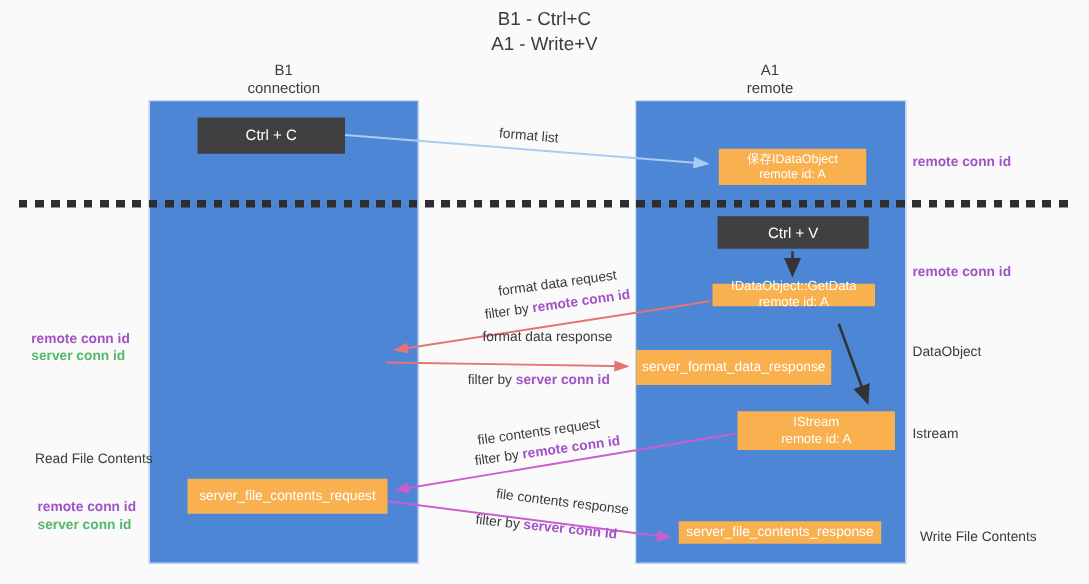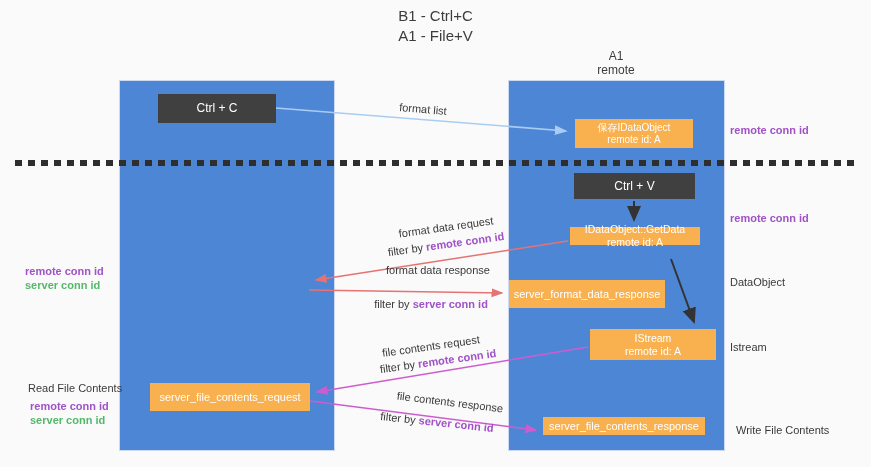--- a/index.html
+++ b/index.html
@@ -52,35 +52,39 @@
   .side-label{position:absolute;white-space:nowrap;font-size:11px;line-height:14px;color:#3a3a3a;}
   .id-purple{color:#a052c7;font-weight:bold;}
   .id-green{color:#53b86a;font-weight:bold;}
 
   .sl-right-conn1{left:730px;top:123px;}
   .sl-right-conn2{left:730px;top:211px;}
   .sl-dataobject{left:730px;top:235px;margin-top:40px;}
   .sl-istream{left:730px;top:340px;}
   .sl-write{left:736px;top:423px;}
   .sl-left-group1{left:25px;top:264px;}
-  .sl-left-read{left:28px;top:381px;}
+  .sl-left-read{left:28px;top:360px;}
   .sl-left-group2{left:30px;top:399px;}
 
   svg.arrows{position:absolute;left:0;top:0;pointer-events:none;}
 </style>
 </head>
 <body>
 
 <div class="stage">
 
   <div class="title">
     <div>B1 - Ctrl+C</div>
-    <div>A1 - File+V</div>
+    <div>A1 - Write+V</div>
   </div>
 
+  <div class="col-header left">
+    <div>B1</div>
+    <div>connection</div>
+  </div>
   <div class="col-header right">
     <div>A1</div>
     <div>remote</div>
   </div>
 
   <div class="column left"></div>
   <div class="column right"></div>
 
   <div class="dashed-line"></div>
 

